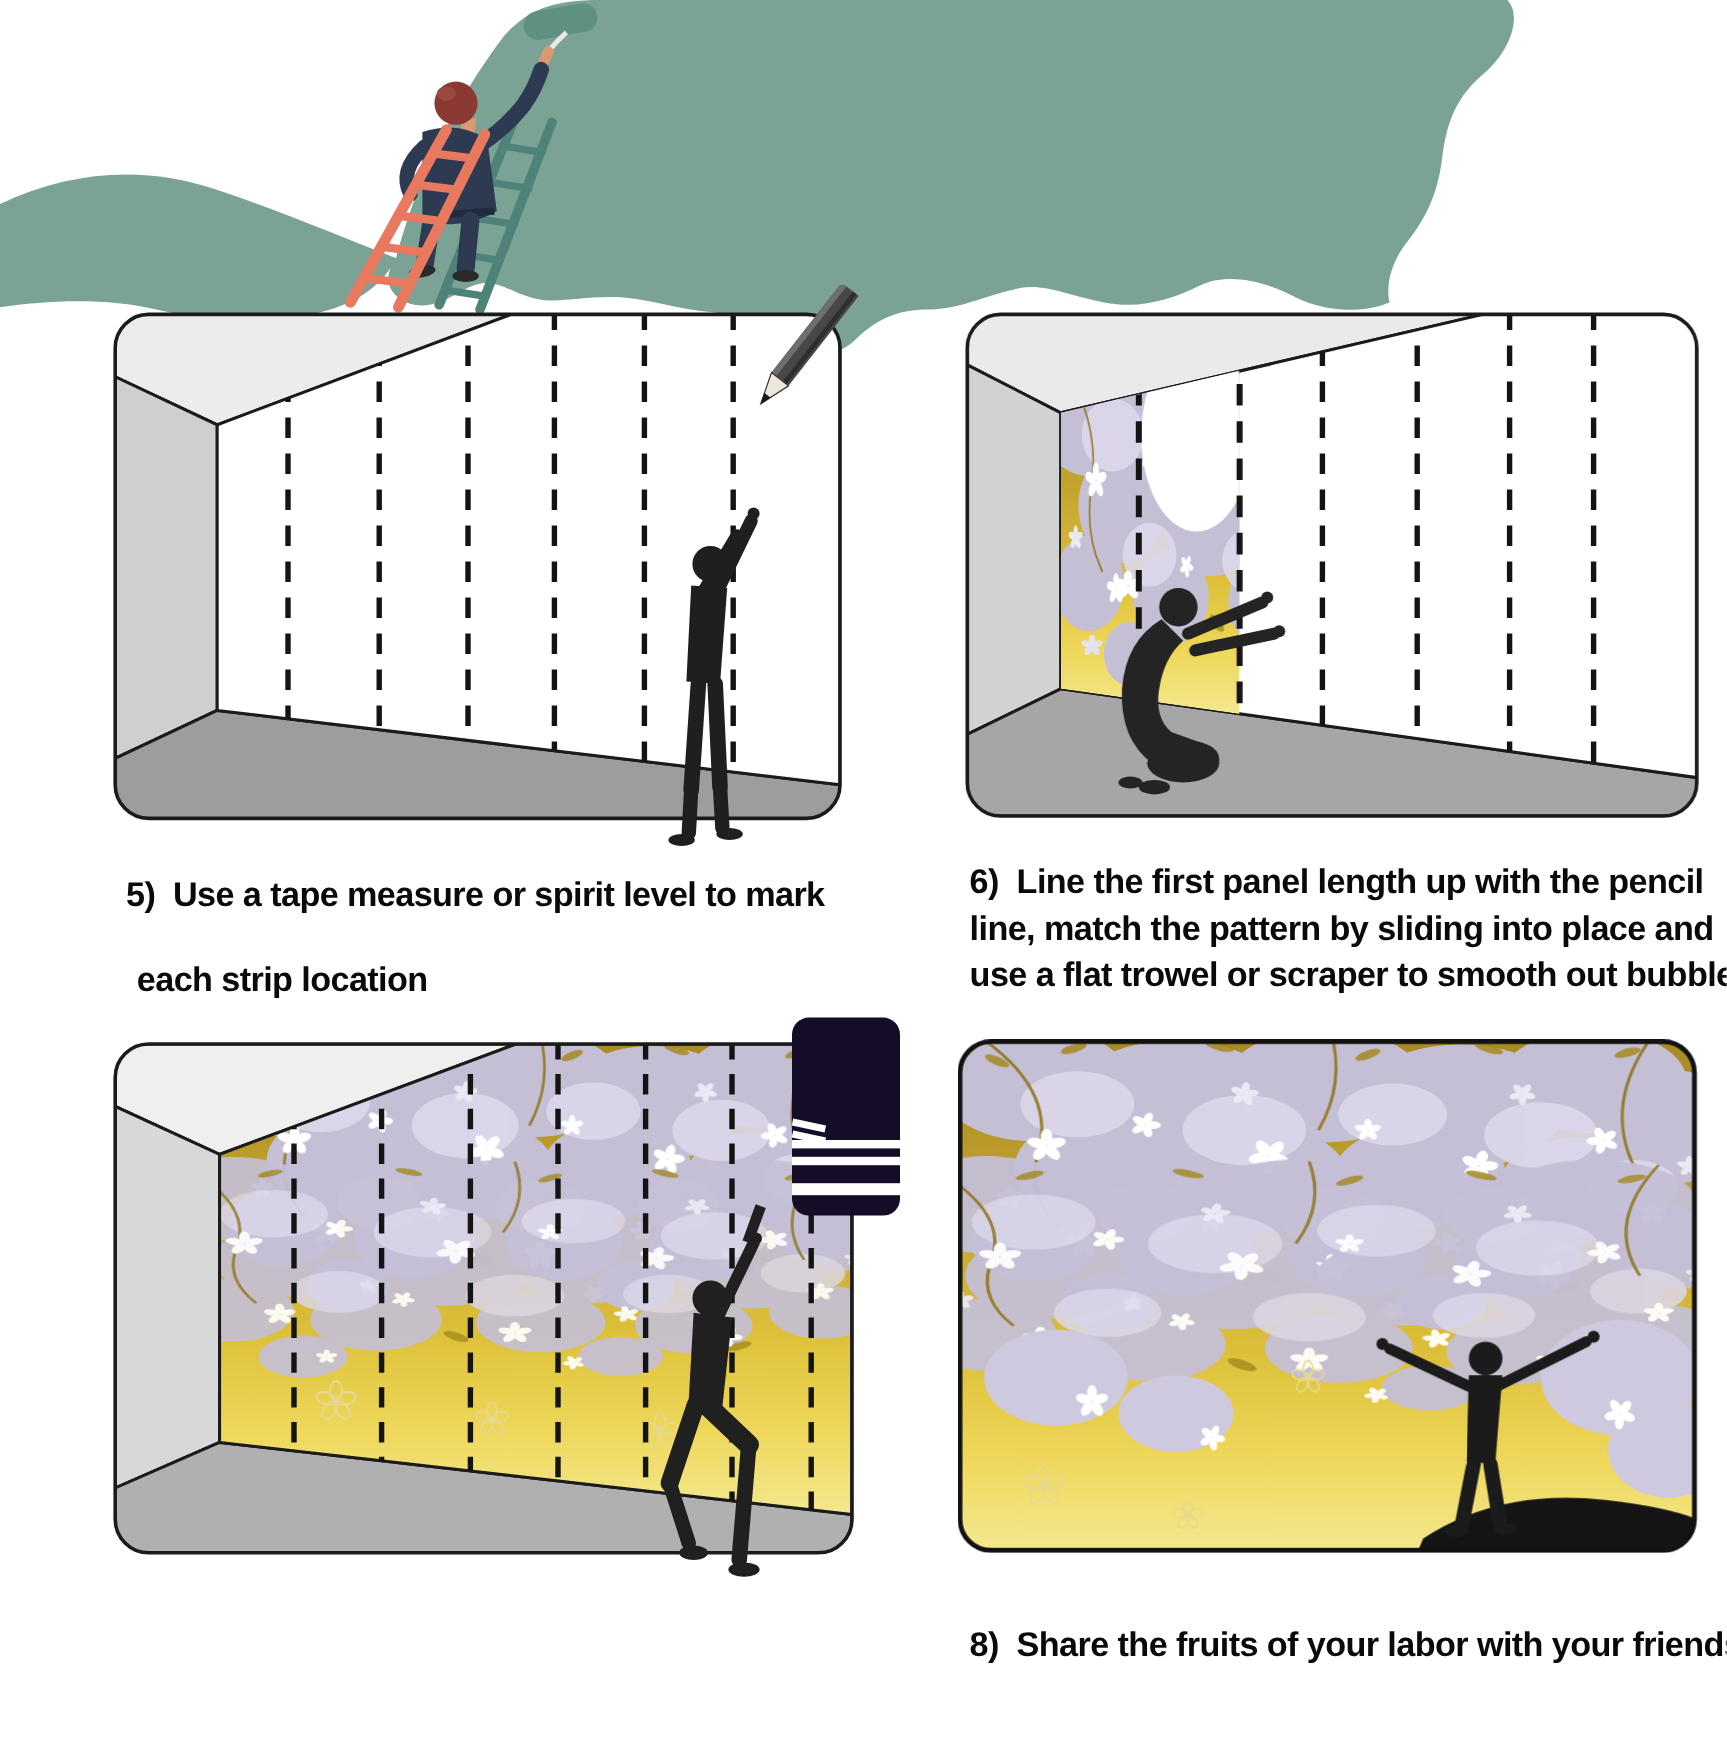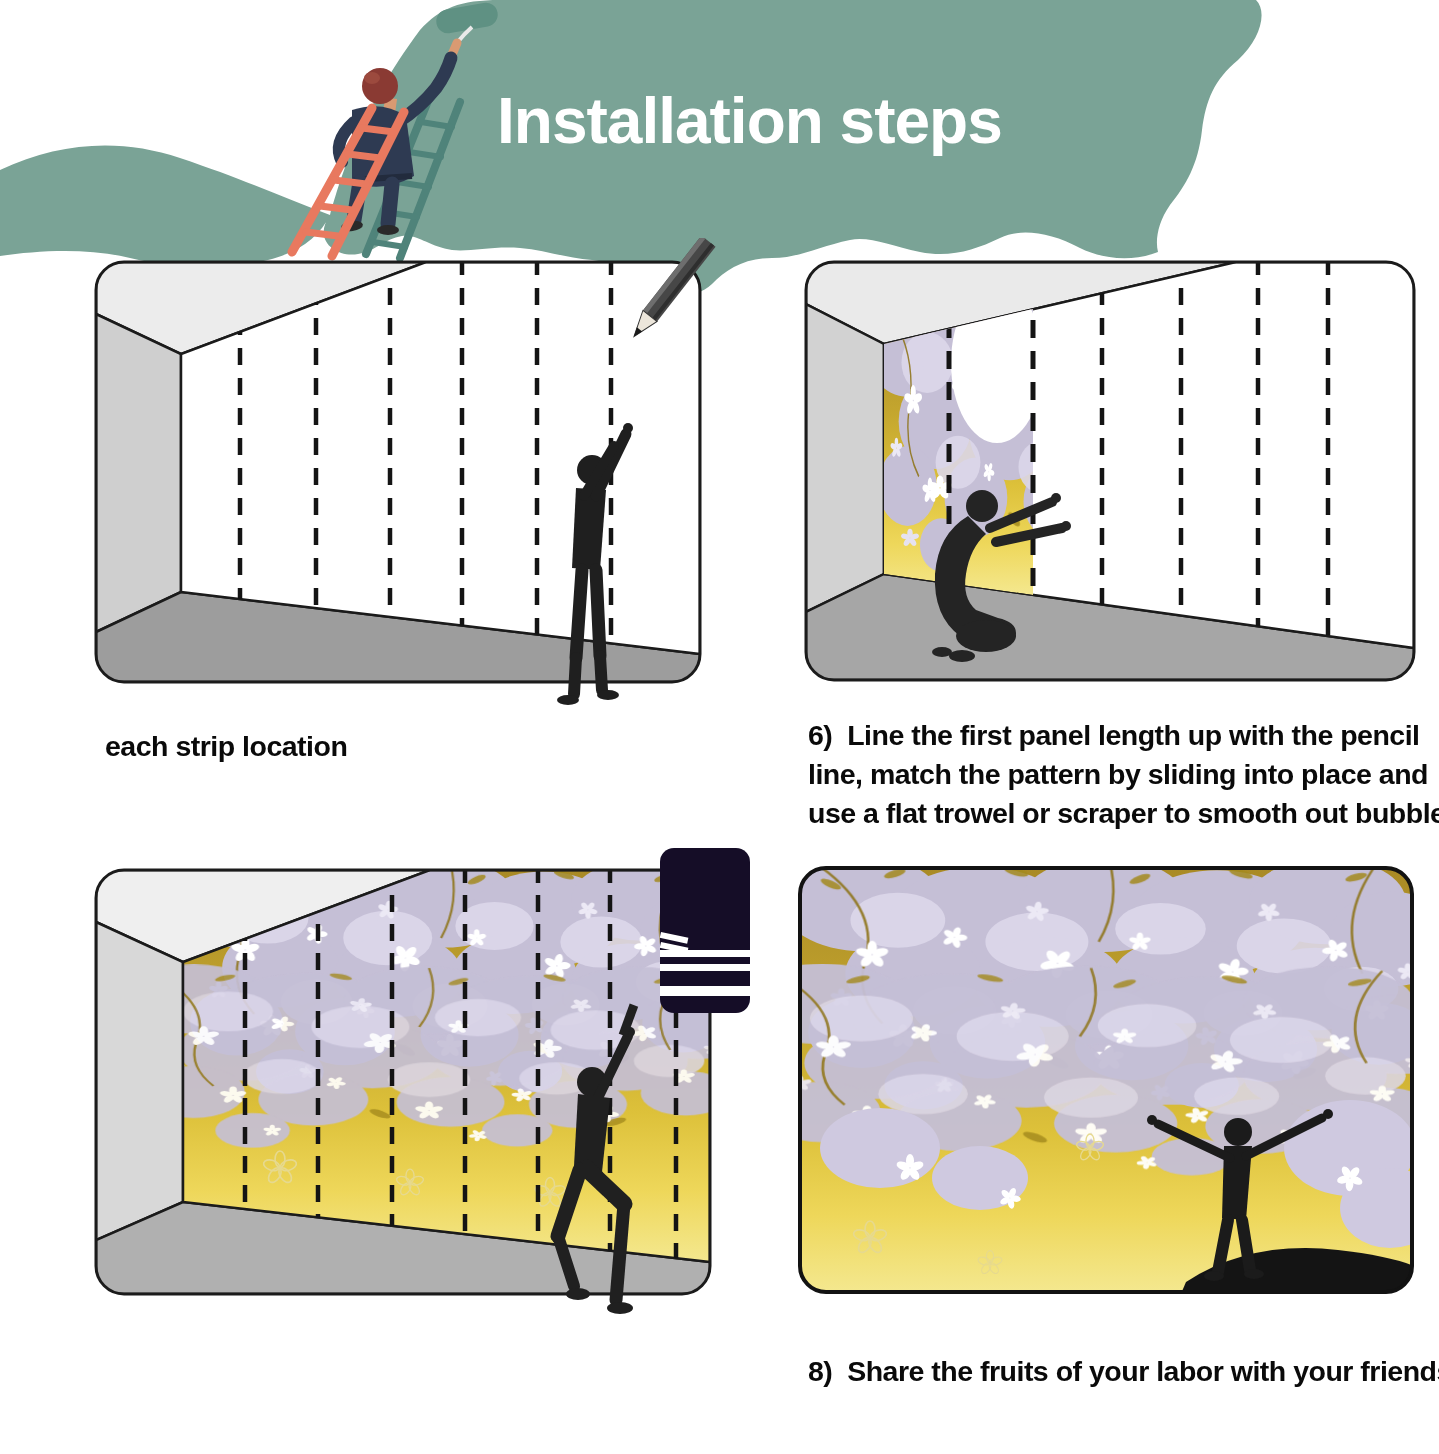--- a/index.html
+++ b/index.html
@@ -162,21 +162,20 @@
       <line x1="372" y1="108" x2="292" y2="252" stroke-width="9"></line>
       <line x1="404" y1="112" x2="332" y2="256" stroke-width="9"></line>
       <line x1="362" y1="128" x2="394" y2="132" stroke-width="7"></line>
       <line x1="348" y1="154" x2="380" y2="158" stroke-width="7"></line>
       <line x1="334" y1="180" x2="366" y2="184" stroke-width="7"></line>
       <line x1="320" y1="206" x2="352" y2="210" stroke-width="7"></line>
       <line x1="306" y1="232" x2="338" y2="236" stroke-width="7"></line>
     </g>
   </svg>
 
-  <div class="title">Installation steps</div>
 
   <svg class="panel-svg" style="left:80px;top:238px" width="680" height="482" viewBox="0 0 680 482">
     <defs>
       <clipPath id="clipP5">
           <rect x="16" y="24" width="604" height="420" rx="28"></rect>
         </clipPath>
       <clipPath id="wallP5">
           <path d="M346,24 L620,24 L620,416 L101,354 L101,116 Z"></path>
         </clipPath>
     </defs>
@@ -364,20 +363,21 @@
         <line x1="438" y1="372" x2="428" y2="424" stroke-width="12" stroke-linecap="round"></line>
         <line x1="452" y1="372" x2="460" y2="422" stroke-width="12" stroke-linecap="round"></line>
         <ellipse cx="424" cy="428" rx="10" ry="5" stroke="none"></ellipse>
         <ellipse cx="464" cy="426" rx="10" ry="5" stroke="none"></ellipse>
       </g>
     </g>
     <rect x="10" y="20" width="612" height="424" rx="26" fill="none" stroke="#121212" stroke-width="4"></rect>
   </svg>
 
   <div class="caption cap-indent" style="left:105px;top:727px;width:620px">
+    <div class="ln">5)  Use a tape measure or spirit level to mark</div>
     <div class="ln">each strip location</div>
   </div>
 
   <div class="caption" style="left:808px;top:716px;width:640px">
     <div class="ln">6)  Line the first panel length up with the pencil</div>
     <div class="ln">line, match the pattern by sliding into place and</div>
     <div class="ln">use a flat trowel or scraper to smooth out bubbles</div>
   </div>
 
 

